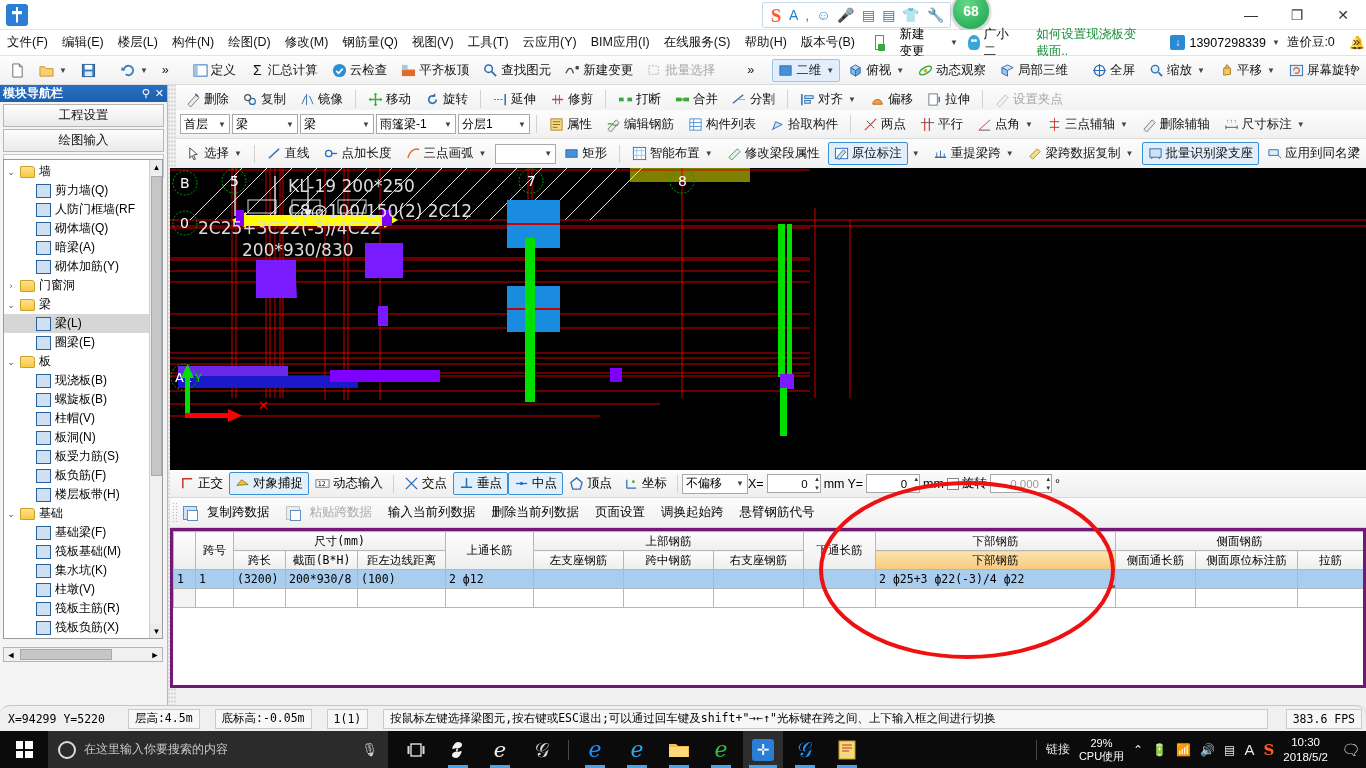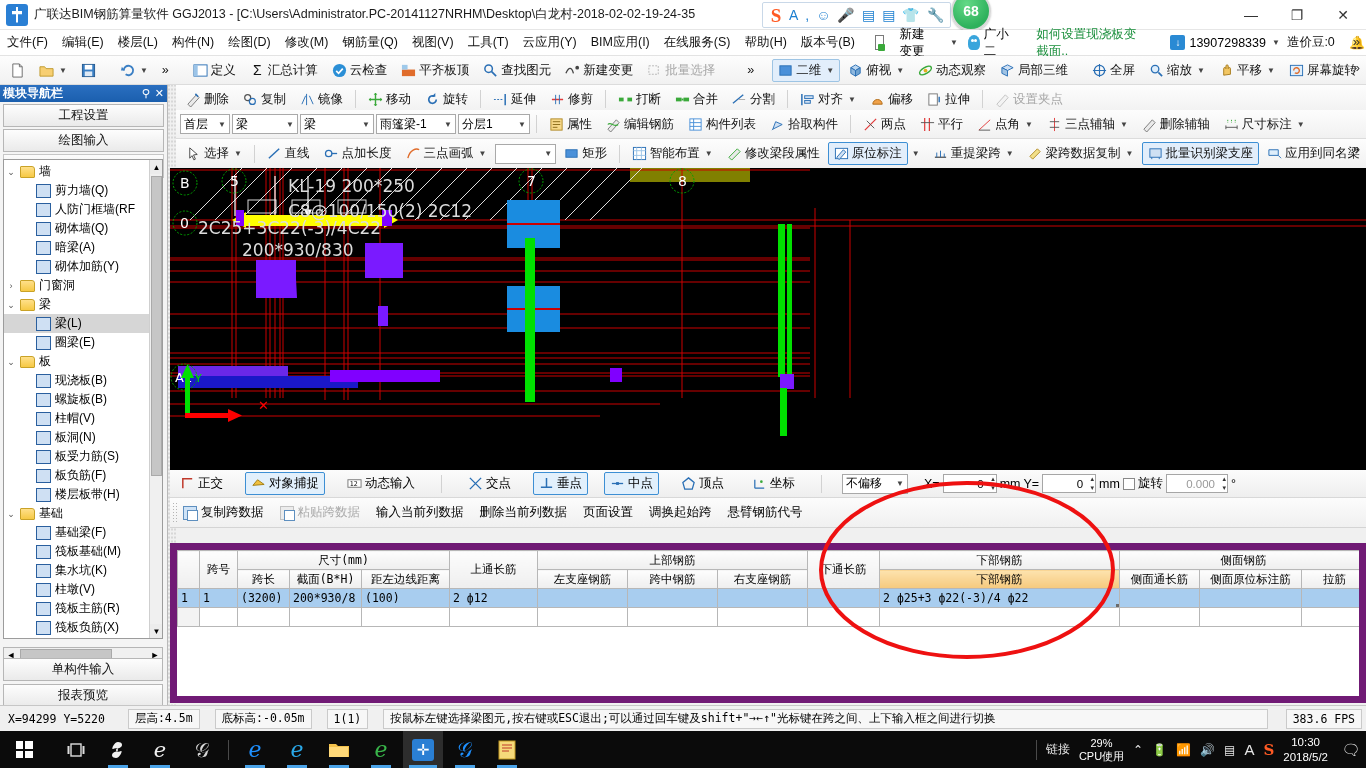--- a/index.html
+++ b/index.html
@@ -132,49 +132,49 @@
   .canvas{
     position:absolute; left:170px; top:168px; width:1196px; height:302px;
     background:#000; overflow:hidden;
   }
   .canvas svg{display:block}
 
   
   .snapbar{
     position:absolute; left:170px; top:470px; width:1196px; height:28px;
     background:linear-gradient(#fcfcfc,#eeeeee); border-bottom:1px solid #d8d8d8;
-    display:flex; align-items:center; gap:16px; padding-left:4px;
+    display:flex; align-items:center; gap:0; padding-left:4px;
   }
   .snapbtn{display:flex;align-items:center;gap:3px;padding:2px 5px;font-size:12.5px;border:1px solid transparent;border-radius:2px;white-space:nowrap;}
   .snapbtn.on{ border:1px solid #3d8fd4; background:#e2f0fc;}
   .nums{ display:flex;align-items:center;gap:3px;font-size:12.5px;}
   .spin{ width:54px;height:19px;border:1px solid #a6a6a6;background:#fff;font-size:11.5px;
          display:flex;align-items:center;justify-content:flex-end;padding-right:12px;position:relative;}
   .spin:after{content:"\25B4\A\25BE";white-space:pre;position:absolute;right:1px;top:-1px;font-size:7px;line-height:9px;color:#333;}
   .selbox{width:58px;height:20px;border:1px solid #a9a9a9;background:#fff;display:flex;align-items:center;
           justify-content:space-between;padding:0 3px;font-size:12px;}
 
   
   .spanbar{
     position:absolute; left:170px; top:498px; width:1196px; height:30px;
     background:linear-gradient(#fcfcfc,#f0f0f0); border-bottom:1px solid #d4d4d4;
     display:flex;align-items:center;gap:2px;padding-left:6px;
   }
   .spanbtn{ padding:2px 6px;font-size:12.5px;white-space:nowrap;border:1px solid transparent;border-radius:2px;
-            display:flex;align-items:center;gap:4px;}
+            display:flex;align-items:center;gap:10px;}
   .spanbtn.dis{color:#aaa}
   .copy-ic{width:14px;height:14px;background:#cfe3f7;border:1px solid #5e8fbf;position:relative;}
   .copy-ic:after{content:"";position:absolute;left:3px;top:3px;width:9px;height:9px;background:#fff;border:1px solid #5e8fbf;}
   .grip{position:absolute;left:172px;top:502px;width:7px;height:22px;
     background-image:radial-gradient(#b4b4b4 1px, transparent 1px);background-size:3px 3px;}
 
   
   .tablewrap{
     position:absolute; left:170px; top:528px; width:1196px; height:160px;
-    background:#fff; border:7px solid #701a75; overflow:hidden;margin-top:15px;
+    background:#fff; border:3px solid #701a75; overflow:hidden;
   }
   table.grid{ border-collapse:collapse; table-layout:fixed; width:1206px; }
   table.grid th, table.grid td{
     border:1px solid #b7b7b7; font-size:11.5px; font-weight:normal;
     font-family:"DejaVu Sans Mono","Liberation Mono",monospace;
     padding:1px 3px; height:19px; background:#fff; color:#000; text-align:center;
     overflow:hidden;white-space:nowrap;
   }
   table.grid th{ background:linear-gradient(#fdfdfd,#eeeeee); }
   th.highlight{ background:linear-gradient(#fde3ae,#f6c97d)!important; color:#c00000; font-weight:bold;}
@@ -189,20 +189,21 @@
   .lp-bottom{position:absolute;left:3px;bottom:3px;width:160px;}
   .vsplit{position:absolute;left:168px;top:85px;width:8px;height:625px;background:#f0f0f0;
           background-image:radial-gradient(#bdbdbd 1px,transparent 1px);background-size:3px 4px;background-position:center;}
 
   
   .statusbar{
     position:absolute; left:0; top:705px; width:1366px; height:26px;
     background:#f0f0f0; border-top:1px solid #c6c6c6;
     display:flex; align-items:center; font-size:11.5px;
     font-family:"DejaVu Sans Mono","Liberation Mono",monospace;
+    border-radius:10px;
   }
   .sb-cell{ height:20px;display:flex;align-items:center;padding:0 6px;border:1px solid #cacaca;margin-left:15px;background:#f7f7f7;}
   .sb-plain{ padding:0 8px;}
   .sb-grow{flex:1}
 
   
   .taskbar{
     position:absolute;left:0;bottom:0;width:1366px;height:37px;background:#0b0b0b;
     display:flex;align-items:center;
   }
@@ -226,21 +227,20 @@
   
   .annot{position:absolute;left:0;top:0;width:1366px;height:768px;pointer-events:none;}
 </style>
 </head>
 <body>
 
 <div class="app">
 
   <div class="titlebar">
     <div class="tb-icon"></div>
-    <div class="tb-title">广联达BIM钢筋算量软件 GGJ2013 - [C:\Users\Administrator.PC-20141127NRHM\Desktop\白龙村-2018-02-02-19-24-35</div>
 
     <div class="sogou-bar">
       <div class="sogou-logo">S</div>
       <span class="sg-i blue">A</span>
       <span class="sg-i blue">,</span>
       <span class="sg-i blue">☺</span>
       <span class="sg-i blue">🎤</span>
       <span class="sg-i blue">▤</span>
       <span class="sg-i blue">▤</span>
       <span class="sg-i blue">👕</span>
@@ -913,24 +913,20 @@
         <div class="ts-arr" style="bottom:0">▼</div>
       </div>
     </div>
 
     <div class="hscroll">
       <span class="hs-arr">◄</span>
       <span class="hs-thumb"></span>
       <span class="hs-arr" style="margin-left:auto">►</span>
     </div>
 
-    <div class="lp-bottom">
-      <div class="lp-btn" style="margin:0 0 3px 0">单构件输入</div>
-      <div class="lp-btn" style="margin:0">报表预览</div>
-    </div>
   </div>
   <div class="vsplit"></div>
 
   <div class="canvas">
     <svg width="1196" height="302" viewBox="0 0 1196 302">
       <rect width="1196" height="302" fill="#000"></rect>
 
       <rect x="460" y="0" width="120" height="14" fill="#808000"></rect>
 
       <g stroke="#cc0000" stroke-width="1" fill="none">
@@ -1255,20 +1251,25 @@
 
   <div class="taskbar">
     <div class="startbtn">
       <span class="winlogo">
           <span></span>
           <span></span>
           <span></span>
           <span></span>
         </span>
     </div>
+    <div class="searchbox">
+      <span class="circ"></span>
+      <span class="sph">在这里输入你要搜索的内容</span>
+      <span class="mic">🎙</span>
+    </div>
     <div class="tbicons">
       <div class="tbi">
         <svg width="18" height="16" viewBox="0 0 18 16">
             <rect x="4" y="2" width="10" height="12" fill="none" stroke="#ddd" stroke-width="1.4"></rect>
             <rect x="0.5" y="4" width="2" height="8" fill="#ddd"></rect>
             <rect x="15.5" y="4" width="2" height="8" fill="#ddd"></rect>
           </svg>
       </div>
       <div class="tbi open">
         <svg width="22" height="20" viewBox="0 0 22 20">

